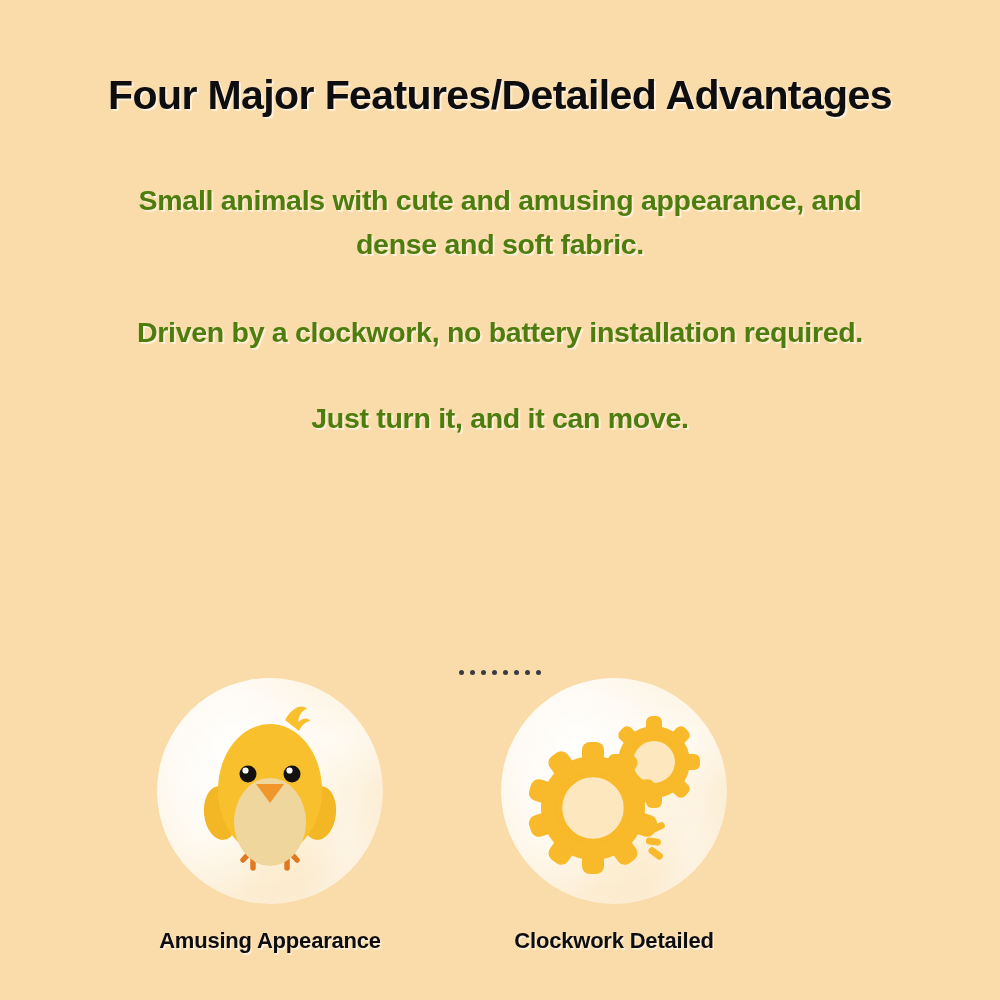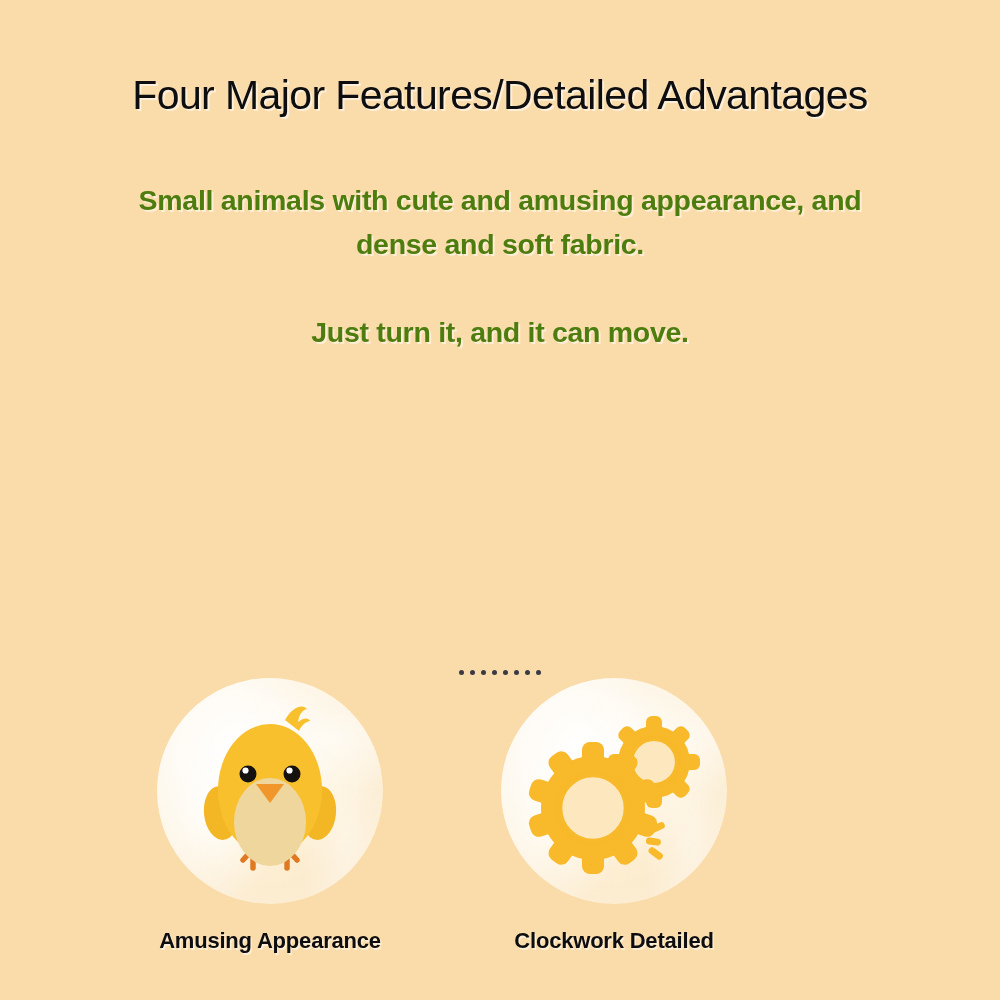--- a/index.html
+++ b/index.html
@@ -16,21 +16,21 @@
     width:1000px; height:1000px;
     background:#FADCAA;
   }
 
   
   .headline {
     position:absolute;
     top:72px; left:0; width:1000px;
     text-align:center;
     font-size:41px;
-    font-weight:400;
+    font-weight:700;
     letter-spacing:-0.6px;
     color:#0E0E10;
     text-shadow:2px 2px 0 rgba(255,255,255,0.55);
   }
 
   
   .copy {
     position:absolute;
     top:178px; left:100px; width:800px;
     text-align:center;
@@ -107,20 +107,21 @@
 </style>
 </head>
 <body>
 
 <div class="page">
 
   <h1 class="headline">Four Major Features/Detailed Advantages</h1>
 
   <div class="copy">
     <p class="para p1">Small animals with cute and amusing appearance, and dense and soft fabric.</p>
+    <p class="para p2">Driven by a clockwork, no battery installation required.</p>
     <p class="para p3">Just turn it, and it can move.</p>
   </div>
 
   <div class="dots">
     <i></i>
     <i></i>
     <i></i>
     <i></i>
     <i></i>
     <i></i>

